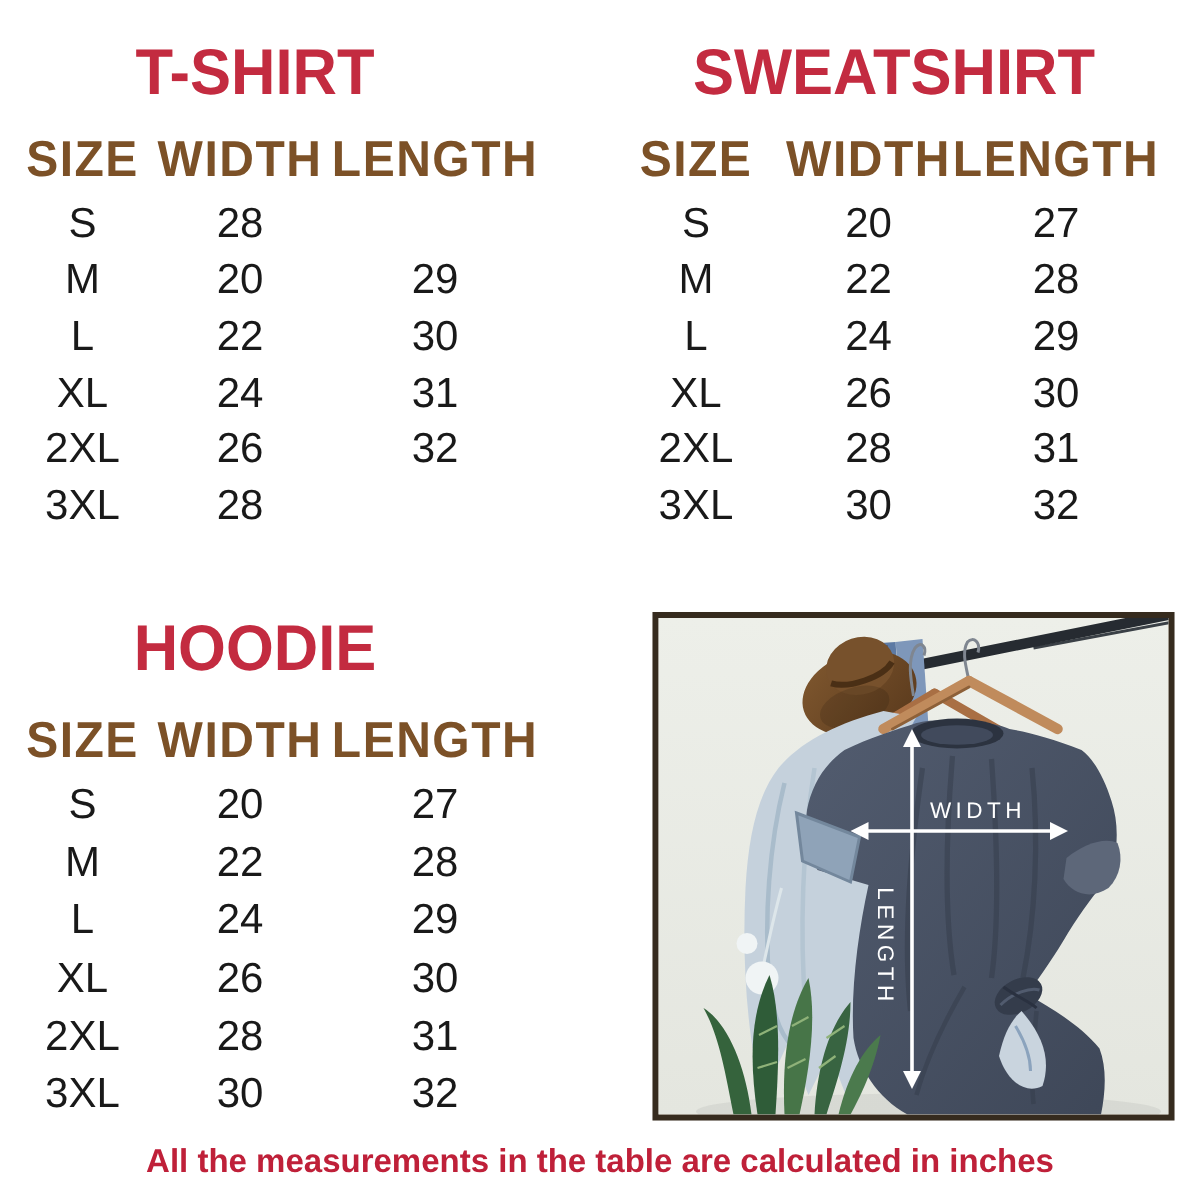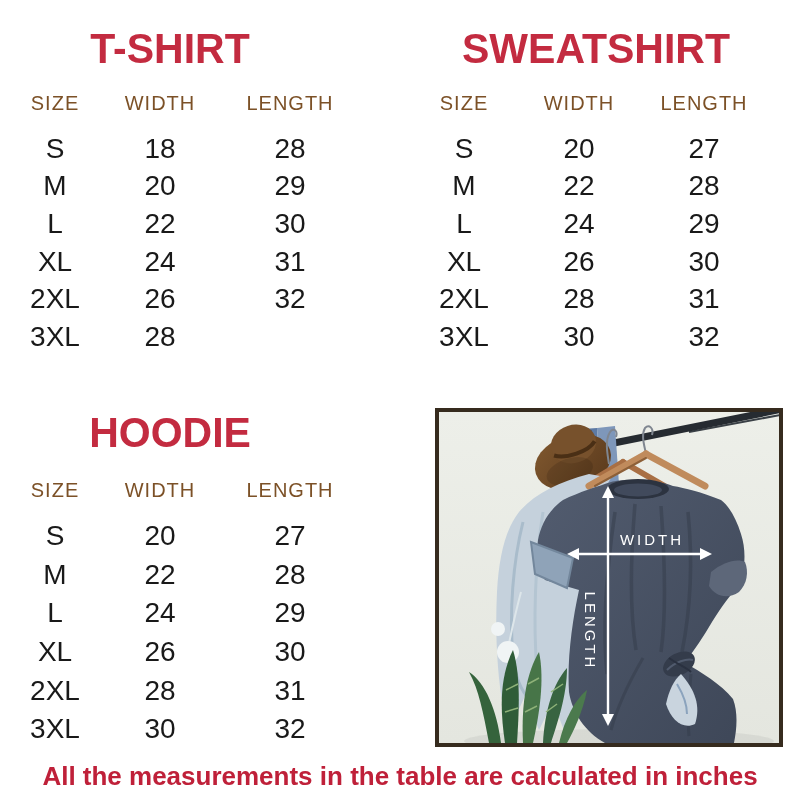--- a/index.html
+++ b/index.html
@@ -17,21 +17,21 @@
     position:absolute;text-align:center;
     font-weight:700;font-size:41px;line-height:44px;
     color:var(--title_red);letter-spacing:0px;
     transform:scaleY(1.05);transform-origin:top center;
   }
   .title.t1{left:15px;top:25px;width:310px;}
   .title.t2{left:408px;top:25px;width:376px;}
   .title.t3{left:15px;top:409px;width:310px;}
   .thead{
     position:absolute;display:grid;height:30px;
-    color:var(--header_brown);font-weight:400;font-size:20px;letter-spacing:1px;
+    color:var(--header_brown);font-weight:700;font-size:32px;letter-spacing:1px;
   }
   .thead.h1{left:15px;top:88px;}
   .thead.h2{left:408px;top:88px;}
   .thead.h3{left:15px;top:475px;}
   .cols-left{grid-template-columns:80px 130px 130px;}
   .cols-right{grid-template-columns:112px 118px 132px;}
   .hcell{display:flex;align-items:center;justify-content:center;transform:scaleY(1.05);}
   .tbody{position:absolute;}
   .tbody.b1{left:15px;top:130px;}
   .tbody.b2{left:408px;top:130px;}
@@ -46,42 +46,41 @@
   }
   #photo-frame{
     position:absolute;left:435px;top:408px;width:348px;height:339px;
     border:4px solid var(--frame_dark);
     box-shadow:inset 0 0 0 2px rgba(186,165,124,0.55);
     background:#eaece7;
   }
   #photo-frame svg{display:block;width:100%;height:100%;}
   #note{
     position:absolute;left:0;top:761px;width:800px;text-align:center;
-    font-size:26px;font-weight:700;color:var(--note_red);
+    font-size:22px;font-weight:700;color:var(--note_red);
   }
   .arrow-label{
     font-family:"Liberation Sans","DejaVu Sans",sans-serif;
     font-size:15px;letter-spacing:3px;fill:#ffffff;font-weight:400;
   }
 </style>
 </head>
 <body>
 
 <div id="page">
 
   <div class="title t1">T-SHIRT</div>
   <div class="thead h1 cols-left">
     <div class="hcell">SIZE</div>
     <div class="hcell">WIDTH</div>
     <div class="hcell">LENGTH</div>
   </div>
   <div class="tbody b1">
       <div class="trow">
         <div class="tcell">S</div>
-        <div class="tcell">18</div>
         <div class="tcell">28</div>
       </div>
       <div class="trow">
         <div class="tcell">M</div>
         <div class="tcell">20</div>
         <div class="tcell">29</div>
       </div>
       <div class="trow">
         <div class="tcell">L</div>
         <div class="tcell">22</div>

